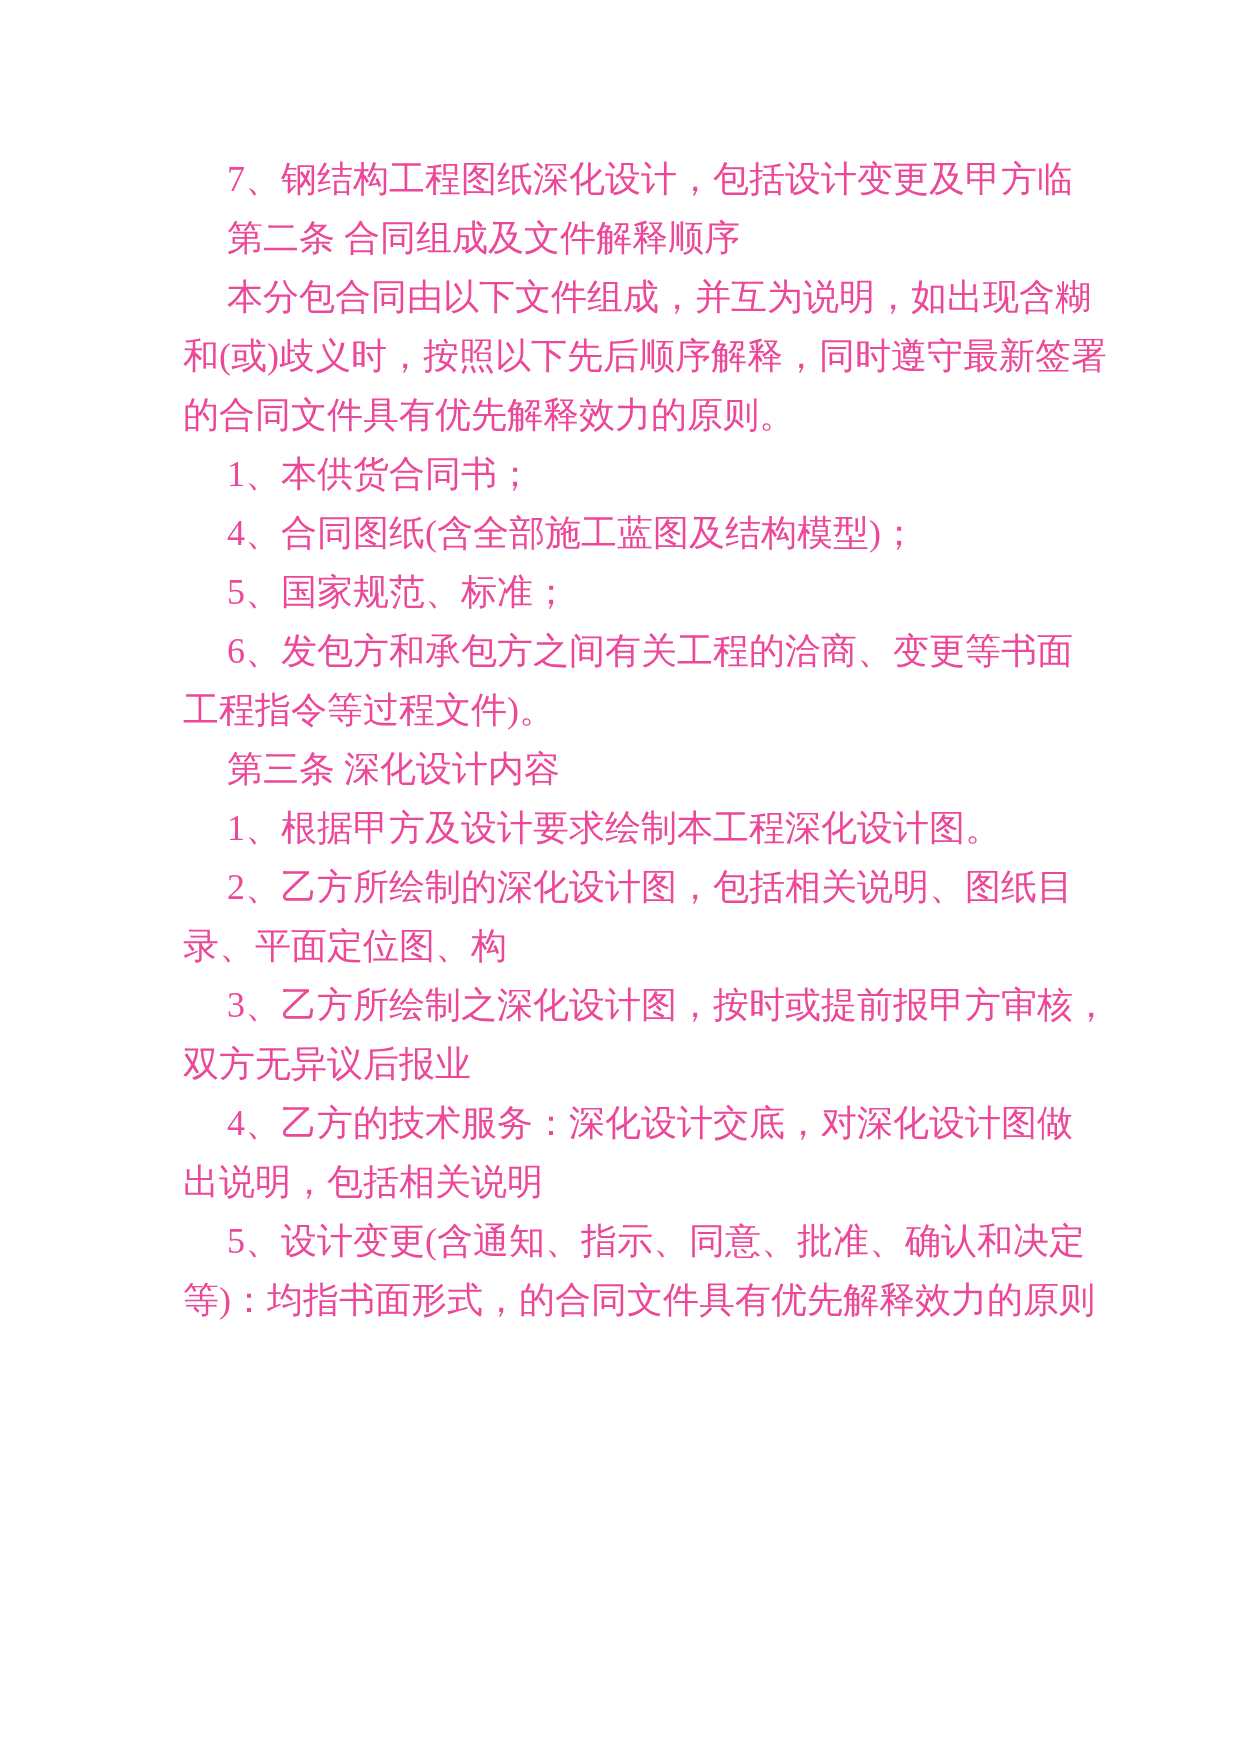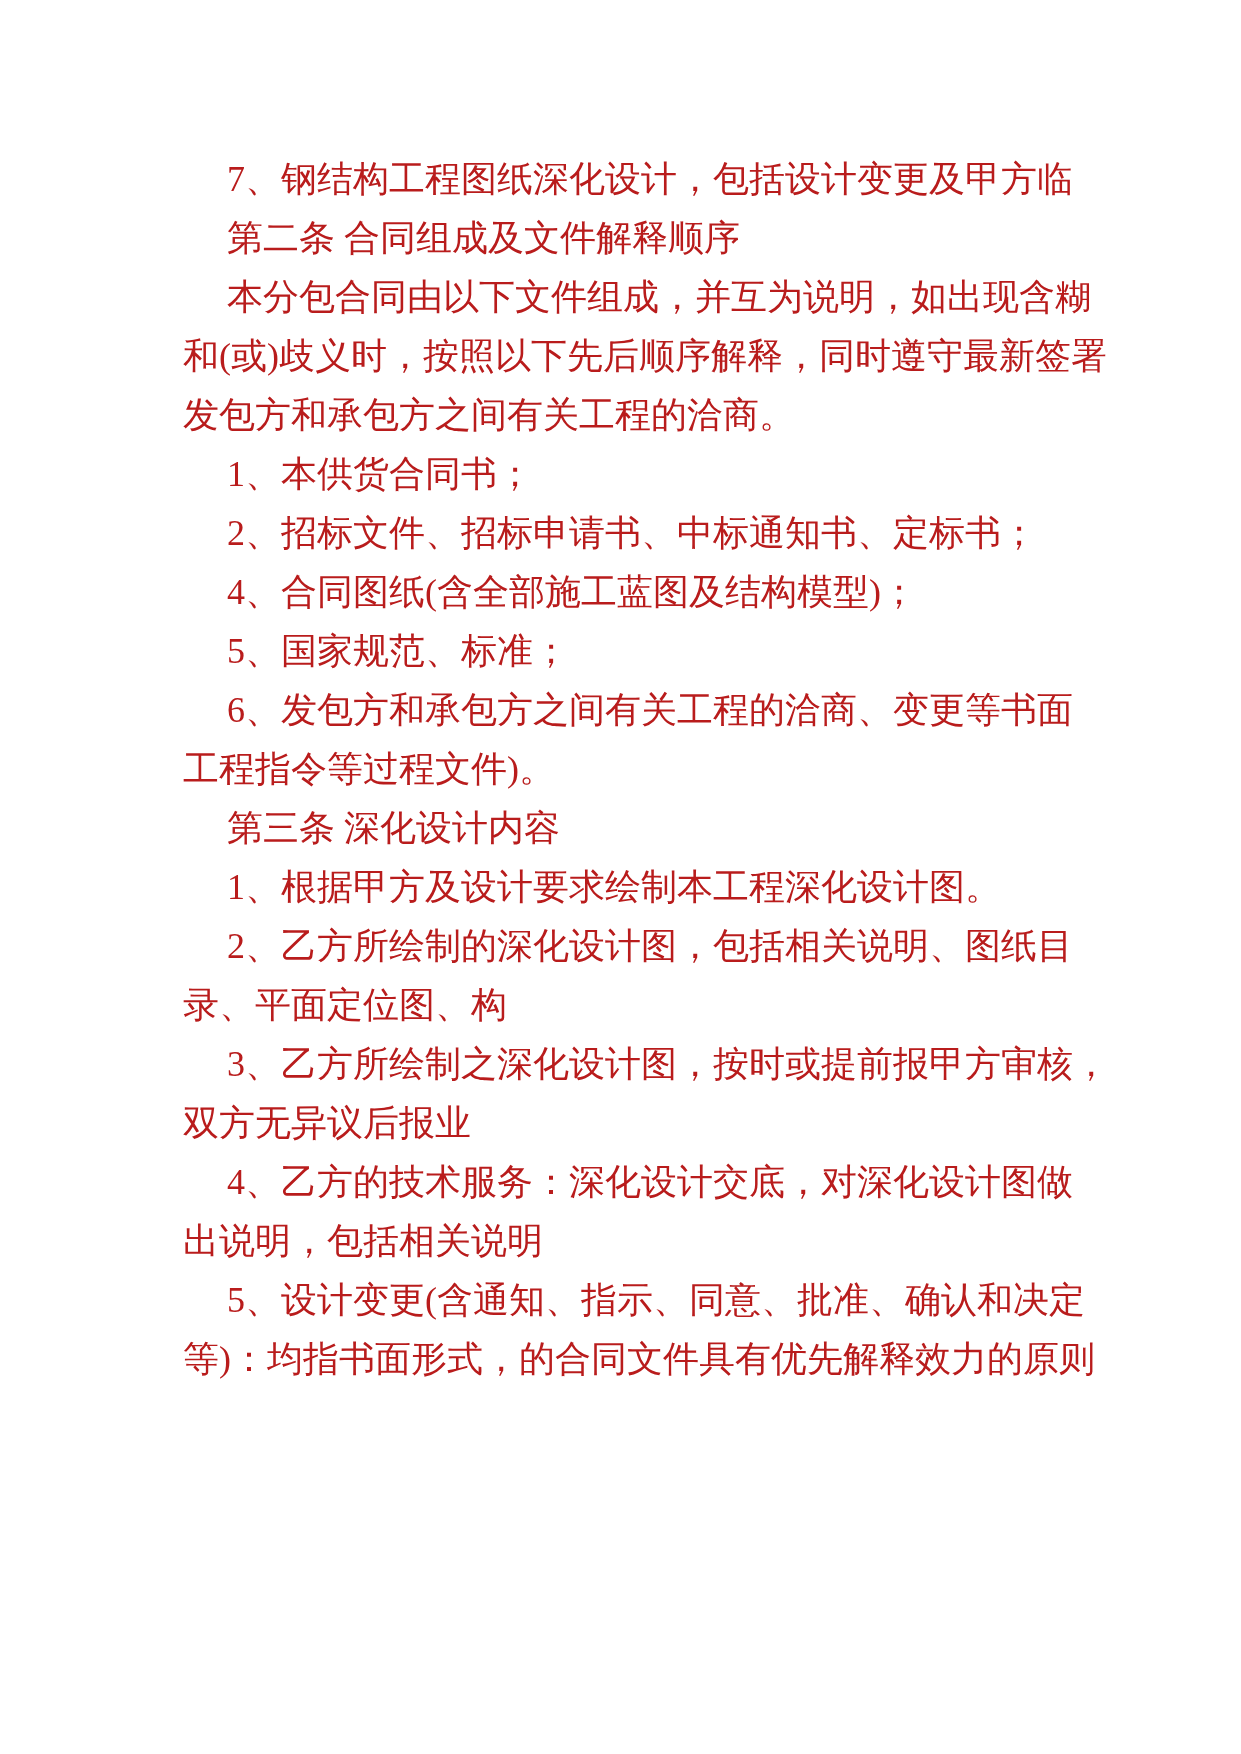--- a/index.html
+++ b/index.html
@@ -7,21 +7,21 @@
     padding: 0;
     background: #ffffff;
   }
   .page {
     position: relative;
     width: 1241px;
     height: 1754px;
     background: #ffffff;
     overflow: hidden;
     font-family: "Liberation Serif", "DejaVu Serif", serif;
-    color: #b91c1c;
+    color: #ec4899;
   }
   .doc-body {
     position: absolute;
     left: 183px;
     top: 150px;
     width: 895px;
   }
   .para {
     margin: 0;
     padding: 0;
@@ -44,27 +44,24 @@
   <div class="doc-body" id="doc-content">
       <div class="para">
         <div class="line first">7、钢结构工程图纸深化设计，包括设计变更及甲方临</div>
       </div>
       <div class="para">
         <div class="line first">第二条 合同组成及文件解释顺序</div>
       </div>
       <div class="para">
         <div class="line first">本分包合同由以下文件组成，并互为说明，如出现含糊</div>
         <div class="line">和(或)歧义时，按照以下先后顺序解释，同时遵守最新签署</div>
-        <div class="line">发包方和承包方之间有关工程的洽商。</div>
+        <div class="line">的合同文件具有优先解释效力的原则。</div>
       </div>
       <div class="para">
         <div class="line first">1、本供货合同书；</div>
-      </div>
-      <div class="para">
-        <div class="line first">2、招标文件、招标申请书、中标通知书、定标书；</div>
       </div>
       <div class="para">
         <div class="line first">4、合同图纸(含全部施工蓝图及结构模型)；</div>
       </div>
       <div class="para">
         <div class="line first">5、国家规范、标准；</div>
       </div>
       <div class="para">
         <div class="line first">6、发包方和承包方之间有关工程的洽商、变更等书面</div>
         <div class="line">工程指令等过程文件)。</div>

